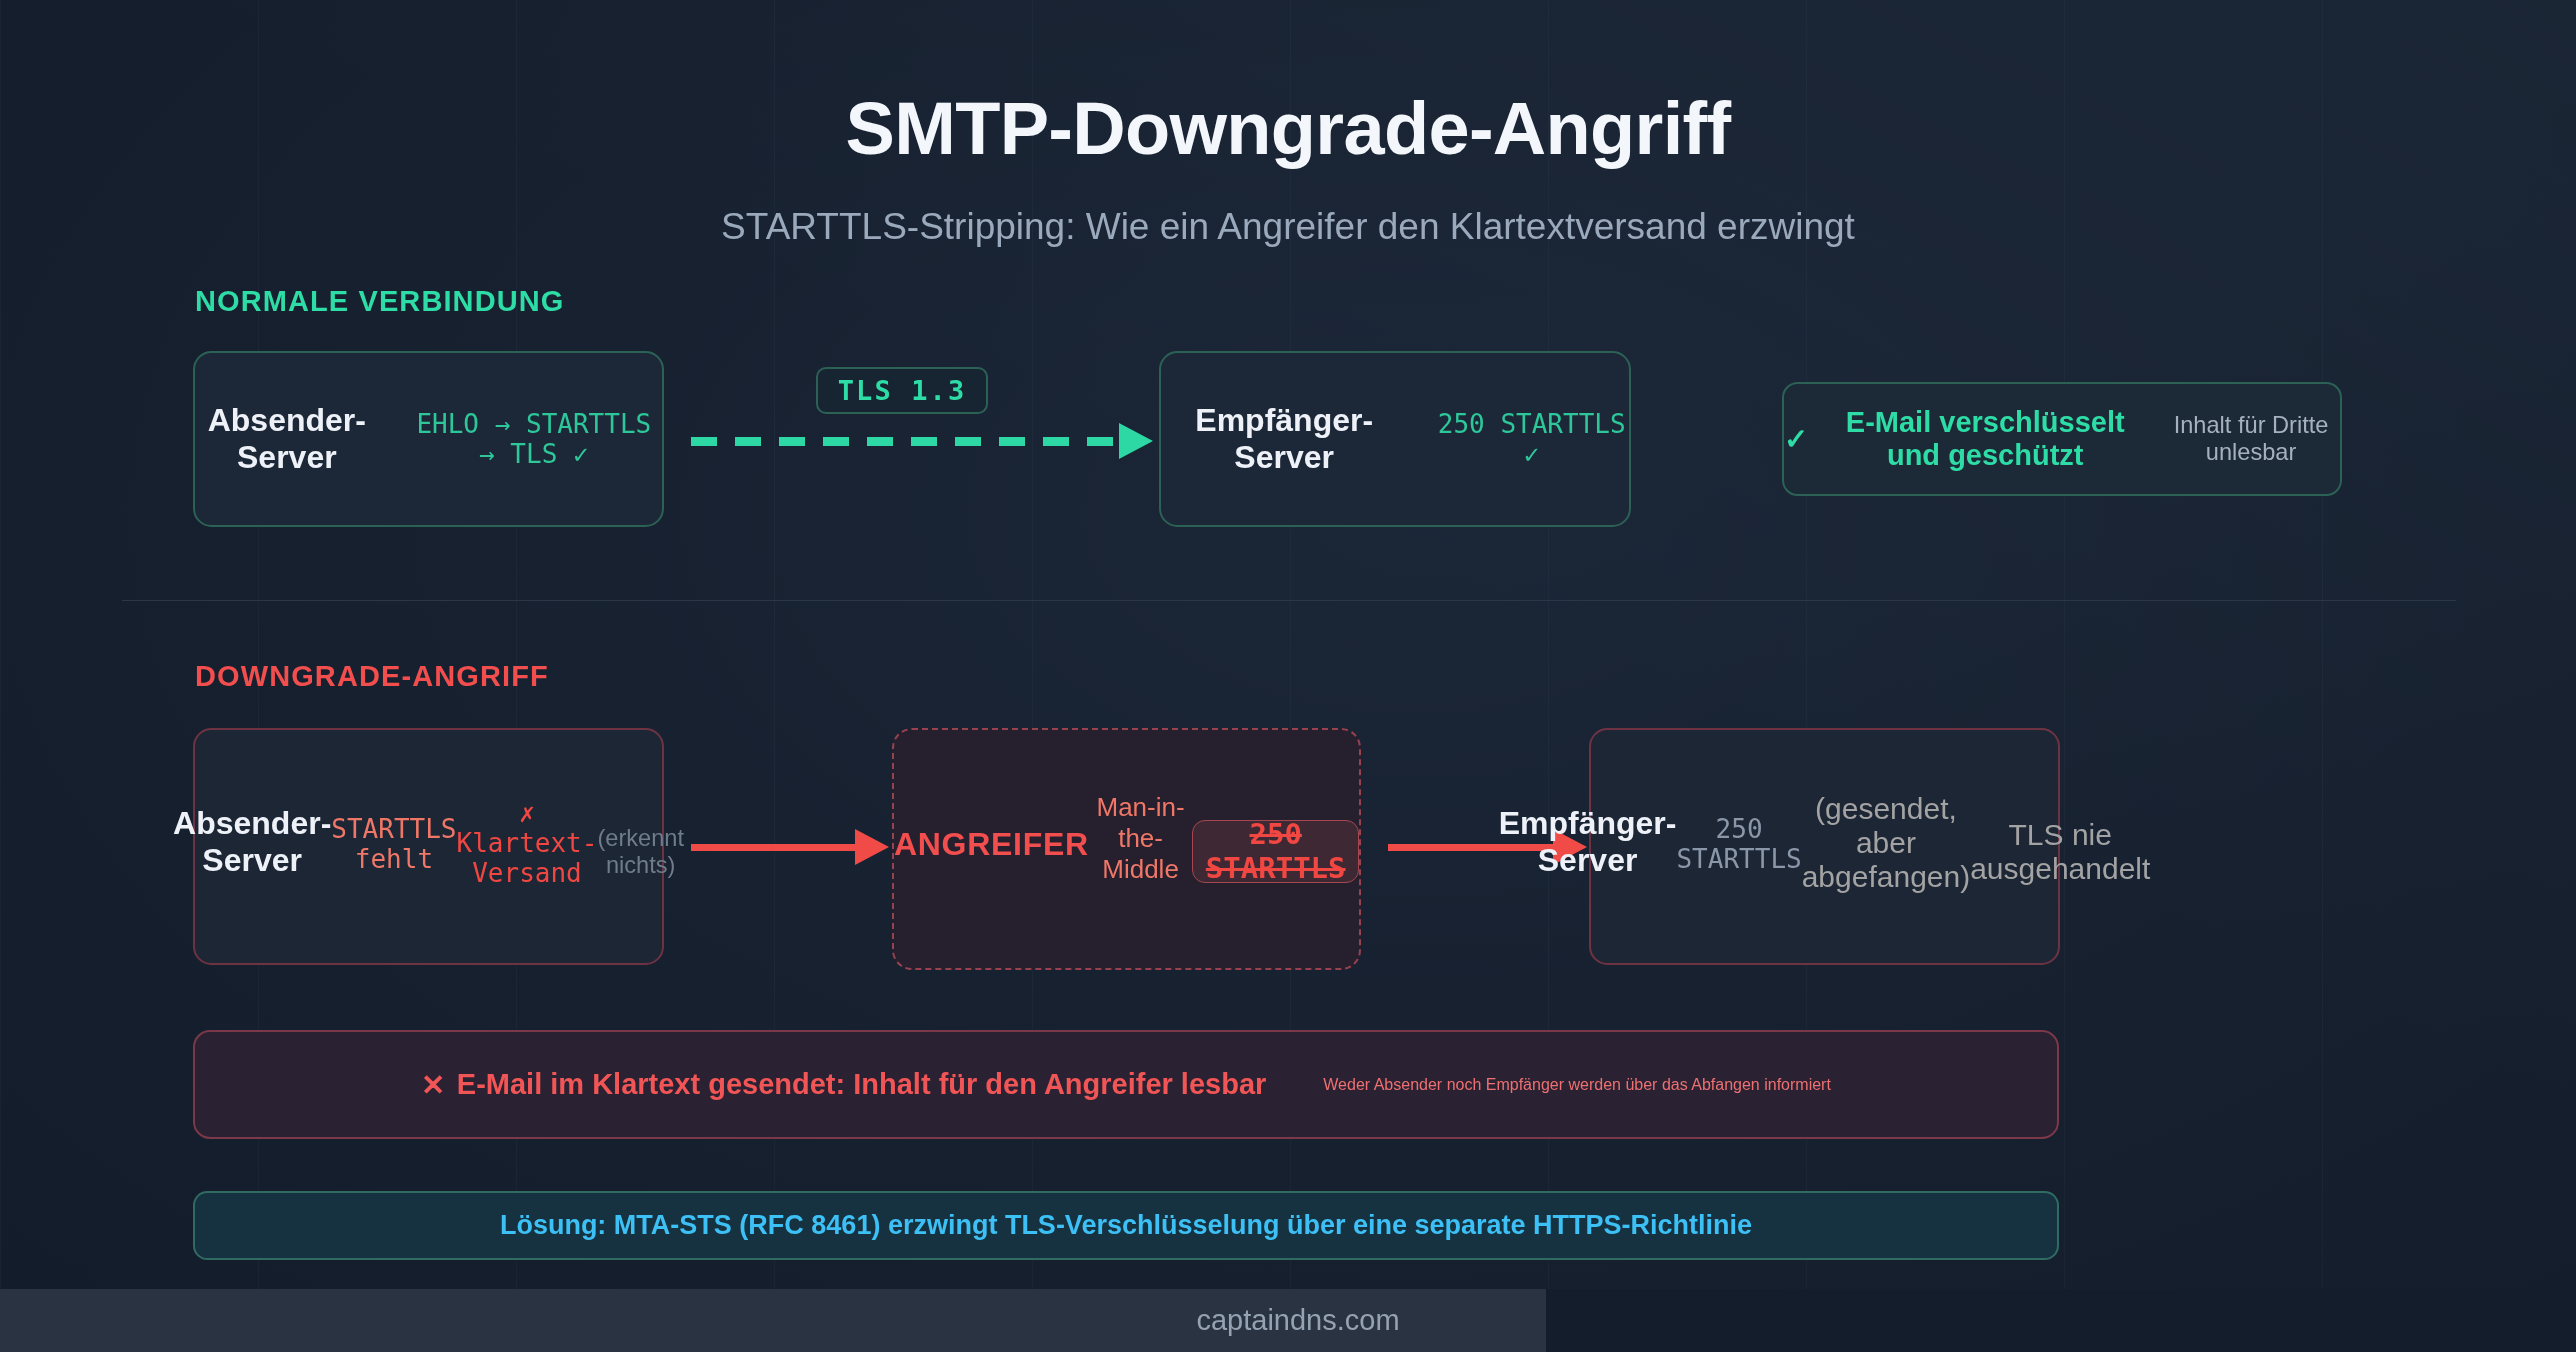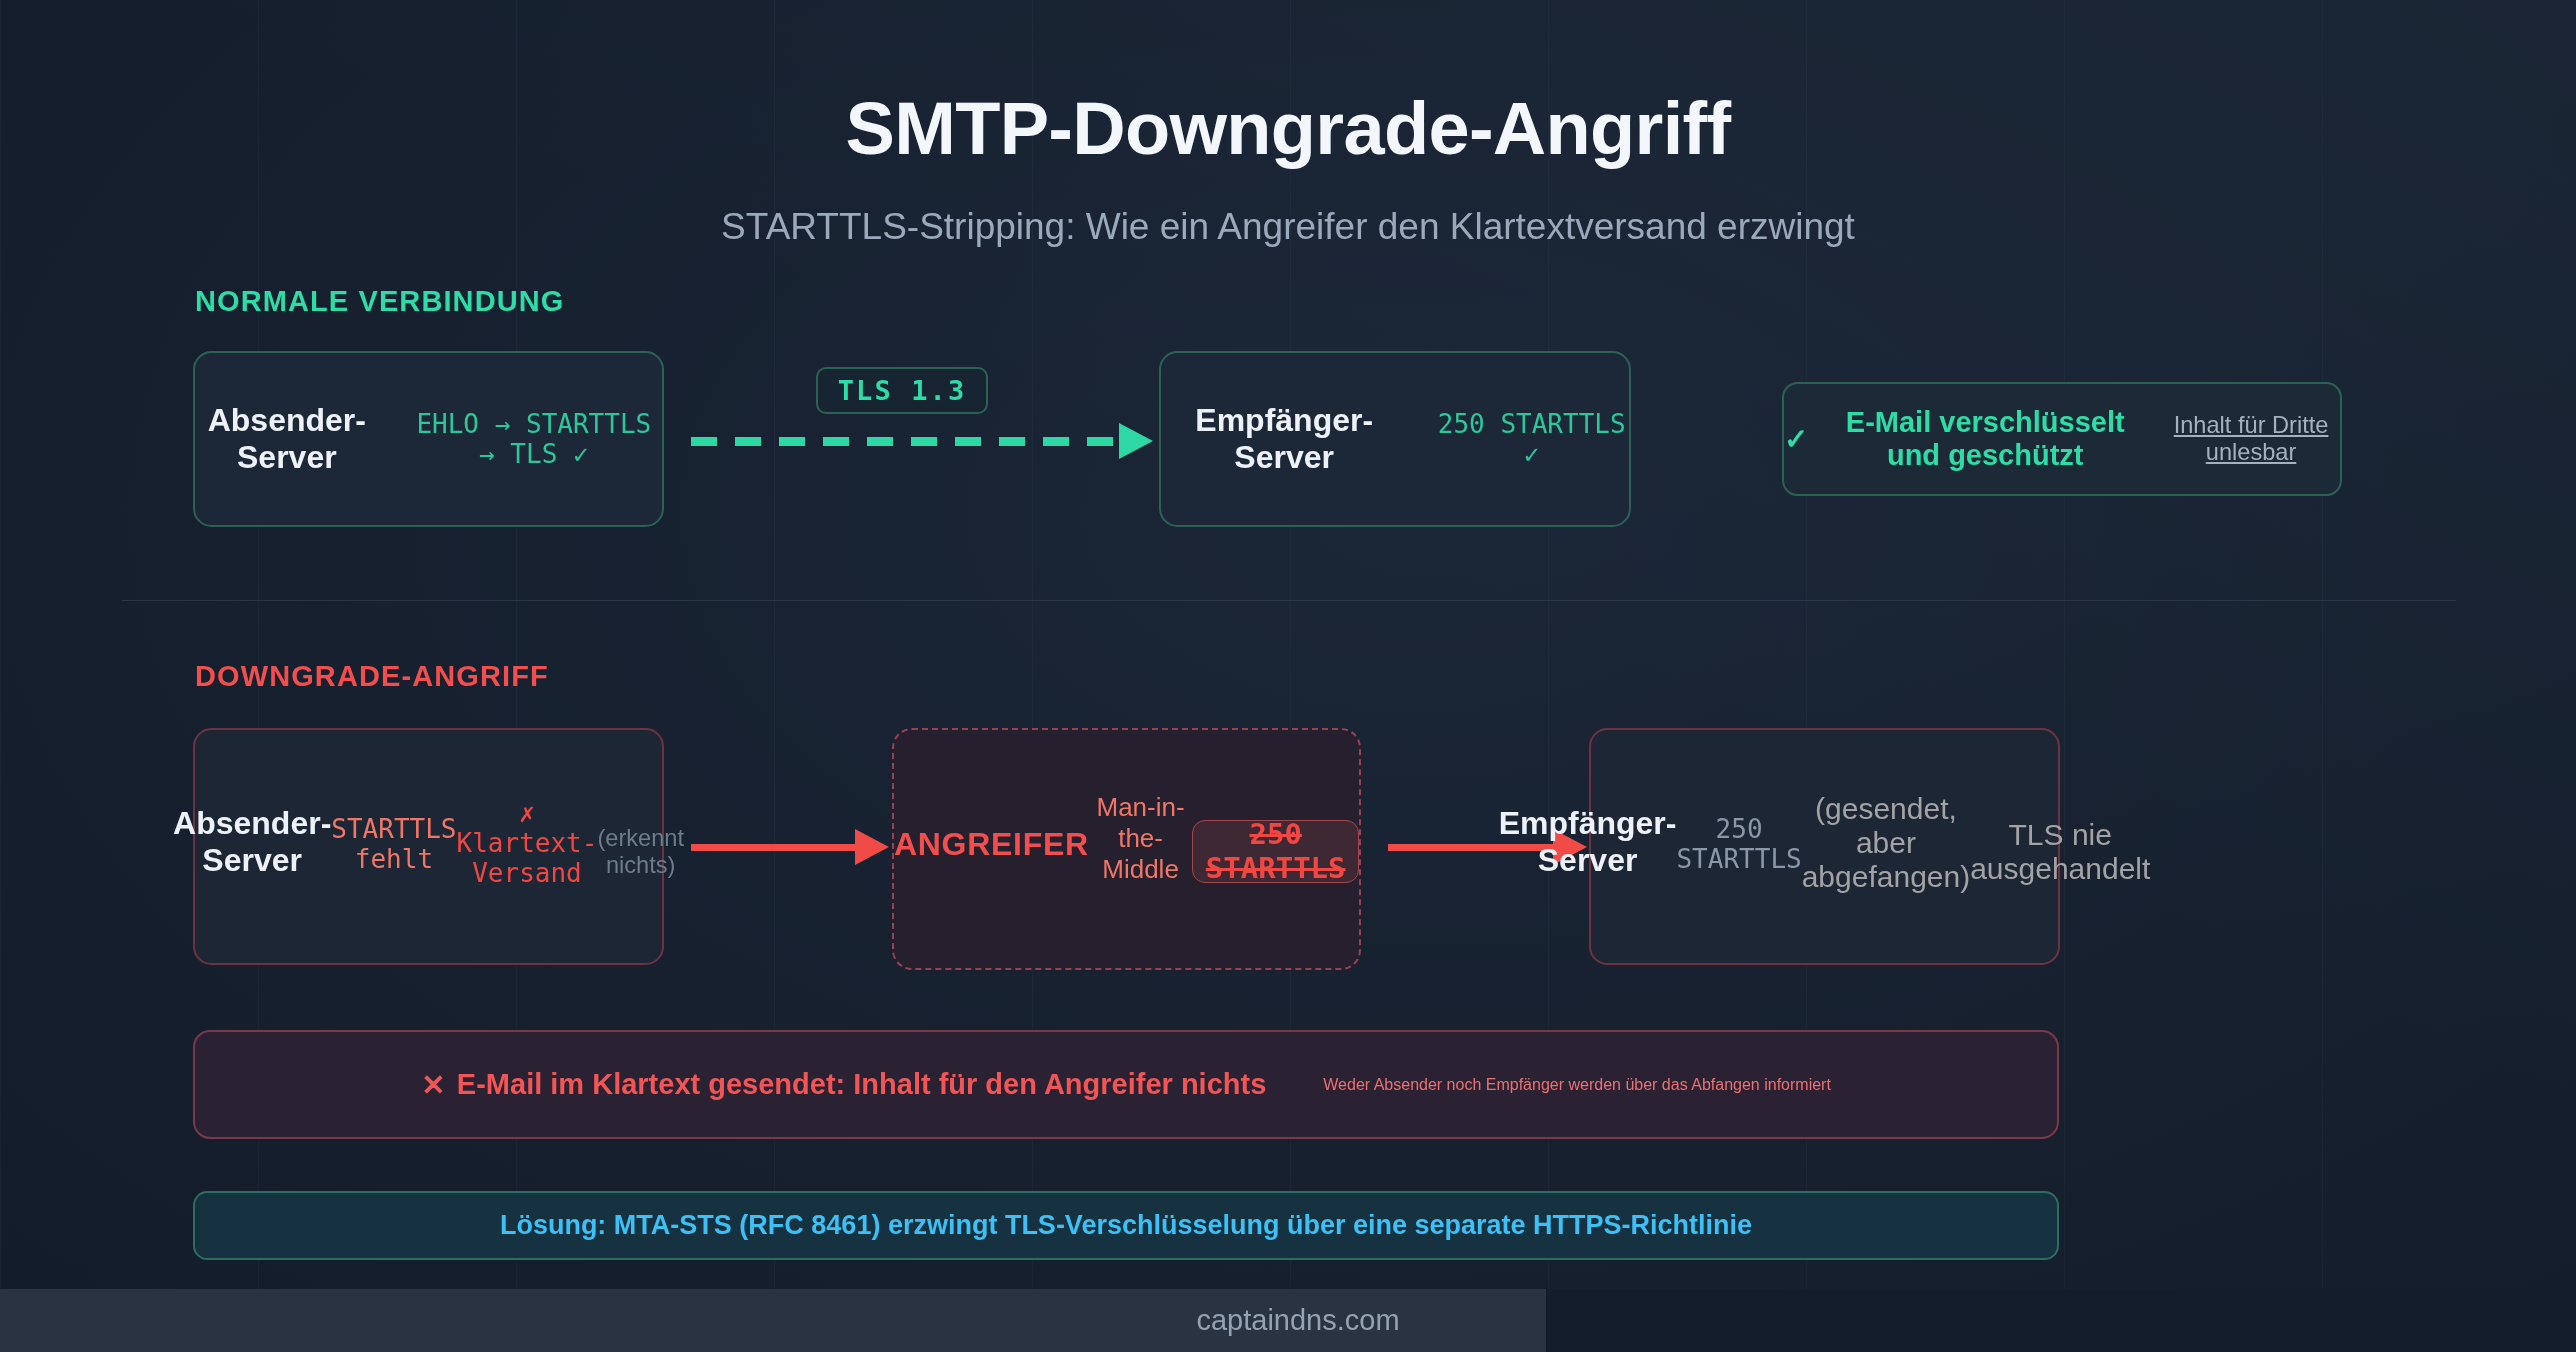--- a/index.html
+++ b/index.html
@@ -58,21 +58,21 @@
   #arrow-normal{left:691px;top:423px;width:462px;}
   #arrow-normal .dash-line{width:422px;}
   #arrow-attack-1{left:691px;top:829px;width:198px;}
   #arrow-attack-1 .solid-line{width:166px;}
   #arrow-attack-2{left:1388px;top:829px;width:199px;}
   #arrow-attack-2 .solid-line{width:167px;}
 
   #status-box{left:1782px;top:382px;width:560px;height:114px;
     border:2.1px solid #2c6156;border-radius:15.7px;background:#1b2a36;gap:11.4px;}
   .status-title{display:flex;align-items:center;gap:11.4px;font-size:29px;font-weight:700;color:#2edca6;}
-  .status-sub{font-size:23.6px;color:#a6b1bf;text-decoration:underline;}
+  .status-sub{font-size:23.6px;color:#a6b1bf;}
 
   .divider{left:122px;top:600px;width:2334px;height:1.4px;background:#2b3749;}
 
   #box-sender-attack{left:193px;top:728px;width:471px;height:237px;padding-top:10px;}
   #box-sender-attack .server-title{margin-bottom:18.6px;}
   #box-sender-attack .l1{margin-bottom:15.7px;}
   #box-sender-attack .l2{margin-bottom:17px;}
 
   #box-attacker{left:892px;top:728px;width:469px;height:242px;padding-top:4.3px;
     border:2.9px dashed #97424f;border-radius:20px;background:#261f2e;justify-content:center;}
@@ -171,21 +171,21 @@
   <div class="abs box red-box" id="box-receiver-attack">
     <div class="server-title">Empfänger-Server</div>
     <div class="code grey-code l1">250 STARTTLS</div>
     <div class="note2 l2">(gesendet, aber abgefangen)</div>
     <div class="note2">TLS nie ausgehandelt</div>
   </div>
 
   <div class="abs box" id="warning-banner">
     <div class="warning-title">
       <span>✕</span>
-      <span>E-Mail im Klartext gesendet: Inhalt für den Angreifer nichts</span>
+      <span>E-Mail im Klartext gesendet: Inhalt für den Angreifer lesbar</span>
     </div>
     <div class="warning-sub">Weder Absender noch Empfänger werden über das Abfangen informiert</div>
   </div>
 
   <div class="abs" id="solution-banner">
     <span class="solution-text">Lösung: MTA-STS (RFC 8461) erzwingt TLS-Verschlüsselung über eine separate HTTPS-Richtlinie</span>
   </div>
 
   <div class="abs" id="footer-strip"></div>
   <div class="abs" id="footer-band"></div>

